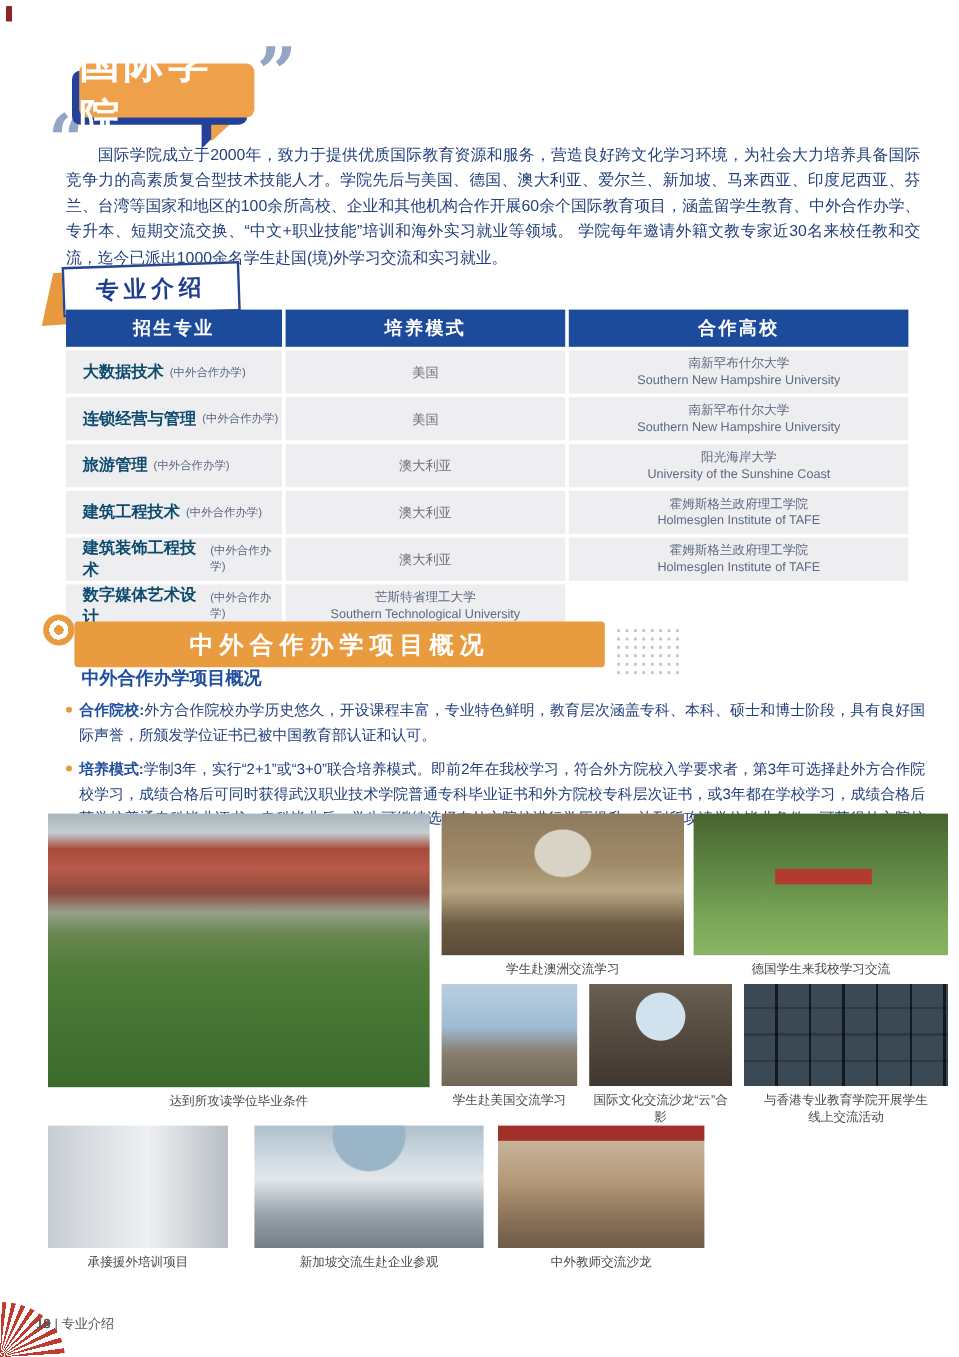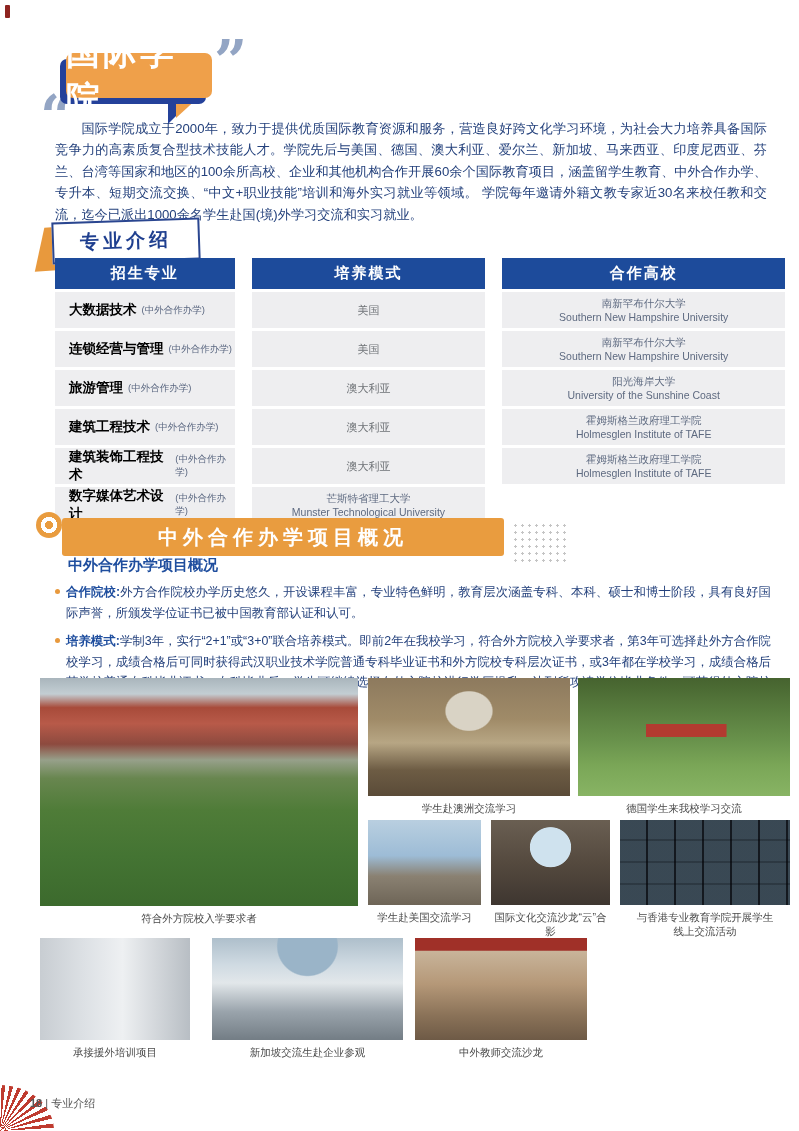--- a/index.html
+++ b/index.html
@@ -27,26 +27,26 @@
 
   
   .sec1-wrap { position:absolute; left:52px; top:220px; }
   .sec1-orange { position:absolute; left:-12px; top:6px; width:50px; height:44px; background:#e8993d;
                  transform:skewX(-16deg) rotate(-4deg); }
   .sec1-box { position:relative; display:inline-block; background:#fff; border:2px solid #2a4690; color:#1f3f8f;
               font-size:19px; font-weight:bold; letter-spacing:4px; padding:6px 26px; transform:rotate(-2deg); }
 
   
   .ptable { position:absolute; left:55px; top:258px; width:696px; }
-  .trow { display:grid; grid-template-columns:25.8% 33.6% 40.6%; column-gap:17px; margin-bottom:3px; }
+  .trow { display:grid; grid-template-columns:25.8% 33.6% 40.6%; column-gap:3px; margin-bottom:3px; }
   .th { background:#1d4b9b; color:#fff; font-weight:bold; font-size:15px; height:31px;
         display:flex; align-items:center; justify-content:center; letter-spacing:2px; }
   .td { background:#eeeef0; min-height:36px; display:flex; flex-direction:column; align-items:center; justify-content:center; }
   .td.major { align-items:flex-start; padding-left:14px; flex-direction:row; justify-content:flex-start; align-items:center; }
-  .major-name { color:#000000; font-size:13.5px; font-weight:bold; }
+  .major-name { color:#0c4a6e; font-size:13.5px; font-weight:bold; }
   .major-note { color:#5a6780; font-size:9.5px; margin-left:5px; }
   .country { color:#6f7377; font-size:11px; }
   .uni-cn { color:#5e6a80; font-size:10.5px; line-height:1.35; }
   .uni-en { color:#5e6a80; font-size:10.5px; line-height:1.35; }
 
   
   .bullseye { position:absolute; left:36px; top:512px; width:26px; height:26px; border-radius:50%;
               background:radial-gradient(circle at 50% 50%, #e99c3f 0 4px, #fff 4px 8px, #e99c3f 8px); }
   .banner { position:absolute; left:62px; top:518px; width:442px; height:38px; background:#e99c3f; border-radius:3px;
             color:#fff; font-size:20px; font-weight:bold; letter-spacing:5px; display:flex; align-items:center; justify-content:center; }
@@ -212,42 +212,42 @@
       </div>
     </div>
 
     <div class="trow">
       <div class="td major">
         <span class="major-name">数字媒体艺术设计</span>
         <span class="major-note">(中外合作办学)</span>
       </div>
       <div class="td">
         <span class="uni-cn">芒斯特省理工大学</span>
-        <span class="uni-en">Munster Technological University</span>
+        <span class="uni-en">Southern Technological University</span>
       </div>
     </div>
   </div>
 
   <div class="bullseye"></div>
   <div class="banner">中外合作办学项目概况</div>
   <div class="dots"></div>
   <div class="ov-sub">中外合作办学项目概况</div>
 
   <div class="bullets">
     <p class="bullet">
       <span class="dot"></span><b>合作院校:</b><span>外方合作院校办学历史悠久，开设课程丰富，专业特色鲜明，教育层次涵盖专科、本科、硕士和博士阶段，具有良好国际声誉，所颁发学位证书已被中国教育部认证和认可。</span>
     </p>
     <p class="bullet">
       <span class="dot"></span><b>培养模式:</b><span>学制3年，实行“2+1”或“3+0”联合培养模式。即前2年在我校学习，符合外方院校入学要求者，第3年可选择赴外方合作院校学习，成绩合格后可同时获得武汉职业技术学院普通专科毕业证书和外方院校专科层次证书，或3年都在学校学习，成绩合格后获学校普通专科毕业证书。专科毕业后，学生可继续选择在外方院校进行学历提升，达到所攻读学位毕业条件，可获得外方院校颁发的学士、硕士或博士学位证书。</span>
     </p>
   </div>
 
   <div class="photo-wrap w1">
     <div class="photo p1"></div>
-    <div class="cap"><span class="cap-inner">符合外方院校入学要求者</span></div>
+    <div class="cap"><span class="cap-inner">达到所攻读学位毕业条件</span></div>
   </div>
   <div class="photo-wrap w2">
     <div class="photo p2"></div>
     <div class="cap"><span class="cap-inner">学生赴澳洲交流学习</span></div>
   </div>
   <div class="photo-wrap w3">
     <div class="photo p3"></div>
     <div class="cap"><span class="cap-inner">德国学生来我校学习交流</span></div>
   </div>
   <div class="photo-wrap w4">

